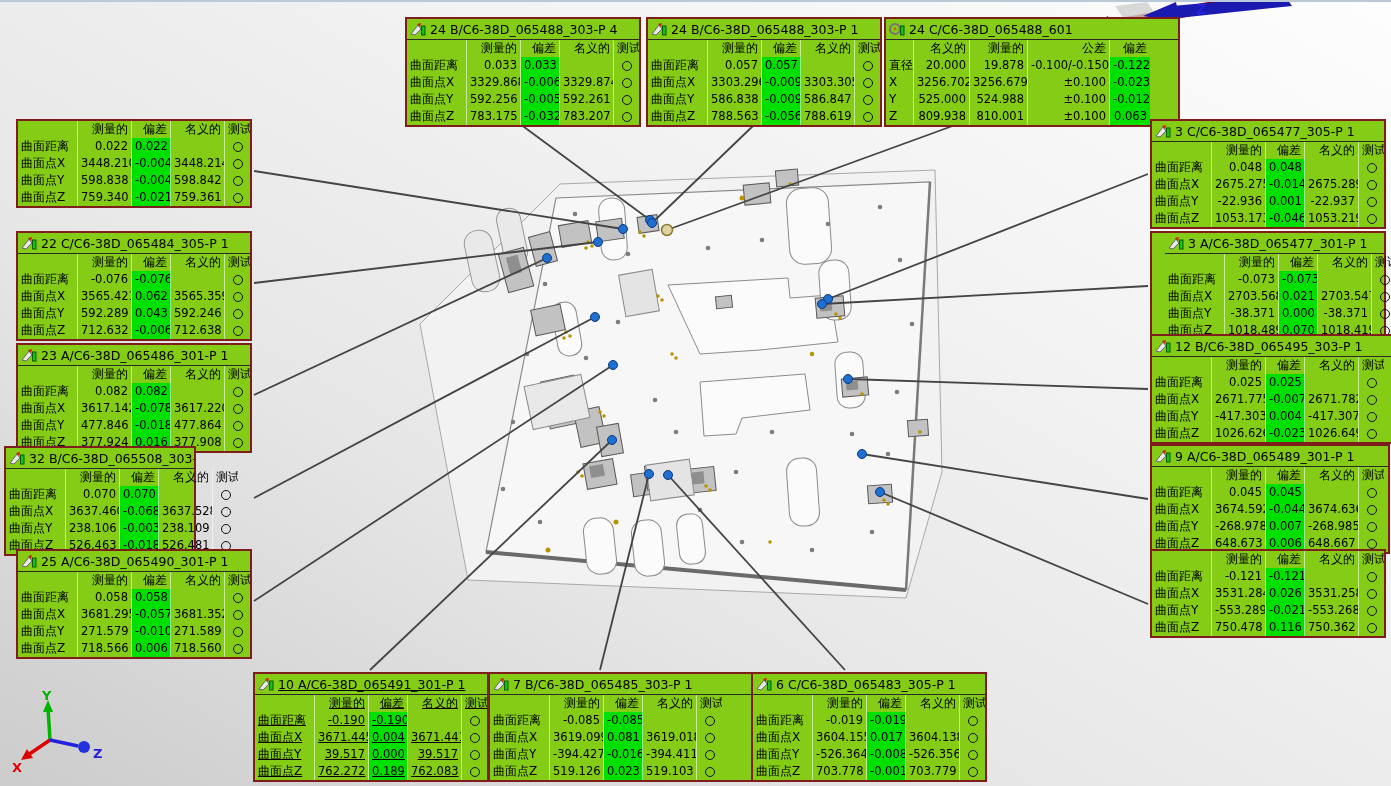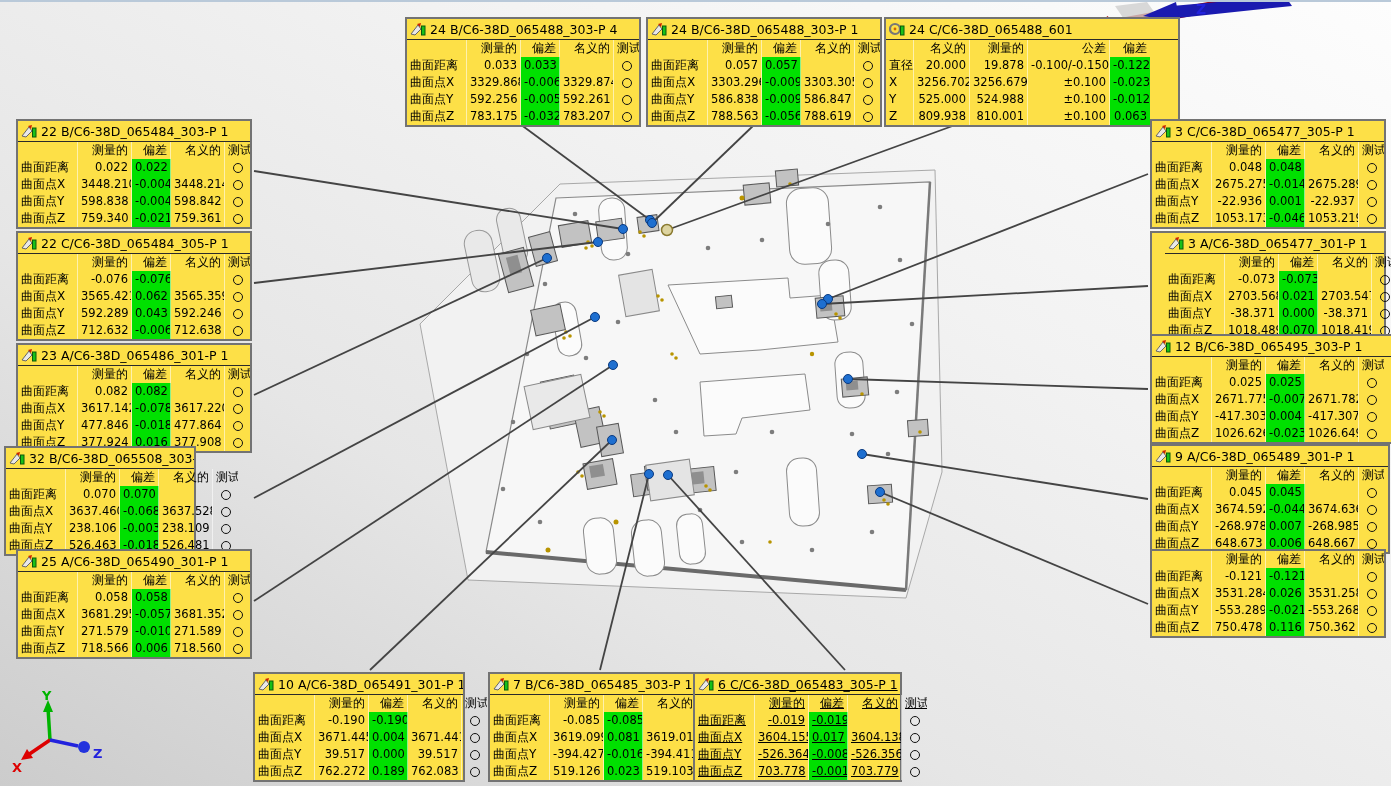--- a/index.html
+++ b/index.html
@@ -5,21 +5,21 @@
   html,body{margin:0;padding:0;}
   body{
     width:1391px;height:786px;position:relative;overflow:hidden;
     font-family:"DejaVu Sans",sans-serif;
     background:linear-gradient(to bottom left,#fdfdfd 0%,#f2f2f2 35%,#e6e6e6 65%,#cccccc 100%);
     border-top:2px solid #b9c9d9;box-sizing:border-box;
   }
   #scene{position:absolute;left:0;top:0;}
   #callouts{position:absolute;left:0;top:0;width:100%;height:100%;pointer-events:none;}
   .callout{
-    position:absolute;background:#fde047;border:2px solid #737373;
+    position:absolute;background:#84cc16;border:2px solid #7f1d1d;
     box-sizing:border-box;pointer-events:auto;
   }
   .ttl{
     height:20px;display:flex;align-items:center;gap:4px;padding:0 3px;
     border-bottom:1px solid #2a2a2a;font-size:12.5px;color:#000;white-space:nowrap;overflow:hidden;
   }
   .ic{width:16px;height:15px;flex:0 0 16px;display:inline-block;}
   .ic svg{display:block;}
   .grid{display:grid;grid-auto-rows:17px;}
   .pt{grid-template-columns:60px 54px 39px 54px 25px;}
@@ -224,30 +224,20 @@
     <polygon points="1115,4 1147,0 1160,18 1128,23" fill="#cfcfcf" opacity="0.8"></polygon>
     <polygon points="1285,-6 1292,4 1178,16 1172,4" fill="#1a1ab0"></polygon>
     <polygon points="1143,14 1176,0 1180,20" fill="#1a1ab0"></polygon>
     <text x="1086" y="30" font-size="13" fill="#9a9aa8" opacity="0.75" class="axis-label">X</text>
     <text x="1196" y="12" font-size="14" fill="#2222dd" class="axis-label">Z</text>
   </g>
 </svg>
 
 <div id="callouts">
     <div class="callout" style="left: 16px; top: 117px; width: 236px;">
-      <div class="ttl">
-        <span class="ic">
-          <svg width="16" height="15">
-            <polygon points="1,12 8,3 11,7 5,13" fill="#e8e8e8" stroke="#666"></polygon>
-            <polygon points="7,2 11,1 10,5" fill="#cc2200"></polygon>
-            <rect x="11.5" y="4" width="3.5" height="9" fill="#18c018" stroke="#0a5a0a"></rect>
-          </svg>
-        </span>
-        <span>22 B/C6-38D_065484_303-P 1</span>
-      </div>
       <div class="grid pt">
         <span class="cell hd"></span>
         <span class="cell hd num">测量的</span>
         <span class="cell hd num">偏差</span>
         <span class="cell hd num">名义的</span>
         <span class="cell hd last">测试</span>
         <span class="cell lab">曲面距离</span>
         <span class="cell num">0.022</span>
         <span class="cell num dev">0.022</span>
         <span class="cell num"></span>
@@ -816,21 +806,21 @@
         </span>
         <span class="cell lab">曲面点Z</span>
         <span class="cell num">750.478</span>
         <span class="cell num dev">0.116</span>
         <span class="cell num">750.362</span>
         <span class="cell tc last">
           <i></i>
         </span>
       </div>
     </div>
-    <div class="callout" style="left: 253px; top: 670px; width: 212px;">
+    <div class="callout" style="left: 253px; top: 670px; width: 236px; text-decoration: underline;">
       <div class="ttl">
         <span class="ic">
           <svg width="16" height="15">
             <polygon points="1,12 8,3 11,7 5,13" fill="#e8e8e8" stroke="#666"></polygon>
             <polygon points="7,2 11,1 10,5" fill="#cc2200"></polygon>
             <rect x="11.5" y="4" width="3.5" height="9" fill="#18c018" stroke="#0a5a0a"></rect>
           </svg>
         </span>
         <span>10 A/C6-38D_065491_301-P 1</span>
       </div>
@@ -910,21 +900,21 @@
         </span>
         <span class="cell lab">曲面点Z</span>
         <span class="cell num">519.126</span>
         <span class="cell num dev">0.023</span>
         <span class="cell num">519.103</span>
         <span class="cell tc last">
           <i></i>
         </span>
       </div>
     </div>
-    <div class="callout" style="left: 693px; top: 670px; width: 209px; text-decoration: underline;">
+    <div class="callout" style="left: 751px; top: 670px; width: 236px;">
       <div class="ttl">
         <span class="ic">
           <svg width="16" height="15">
             <polygon points="1,12 8,3 11,7 5,13" fill="#e8e8e8" stroke="#666"></polygon>
             <polygon points="7,2 11,1 10,5" fill="#cc2200"></polygon>
             <rect x="11.5" y="4" width="3.5" height="9" fill="#18c018" stroke="#0a5a0a"></rect>
           </svg>
         </span>
         <span>6 C/C6-38D_065483_305-P 1</span>
       </div>

